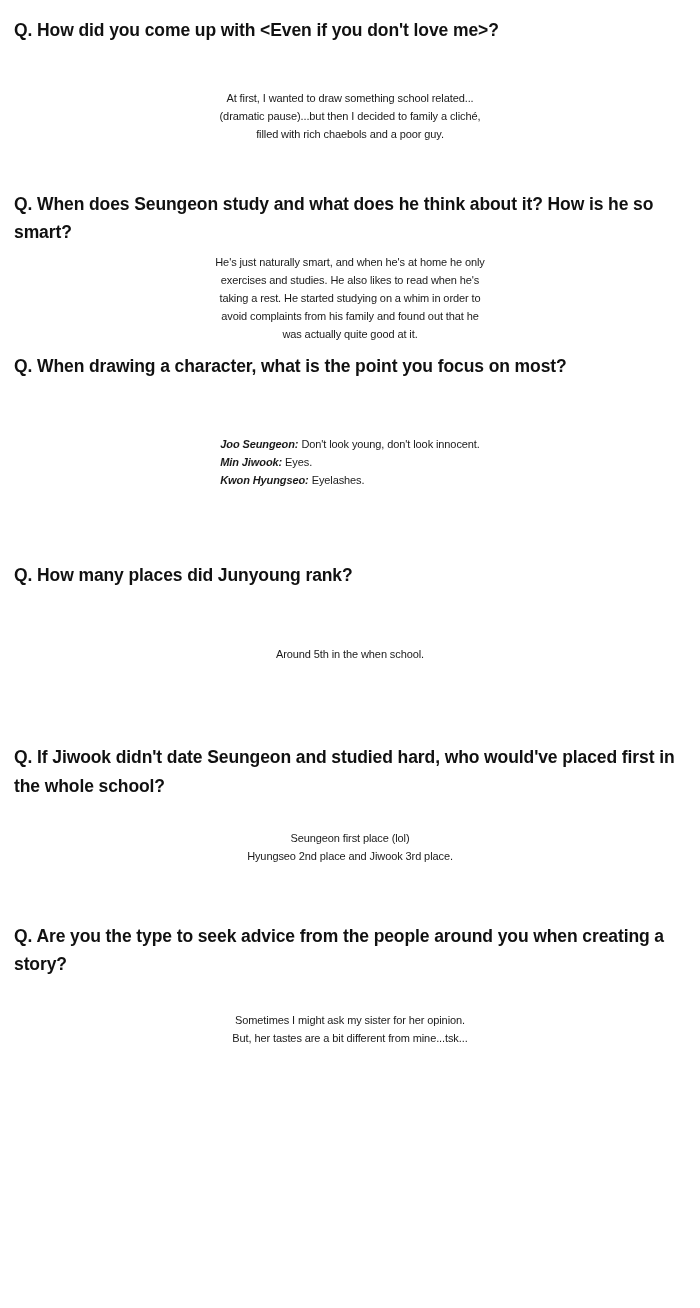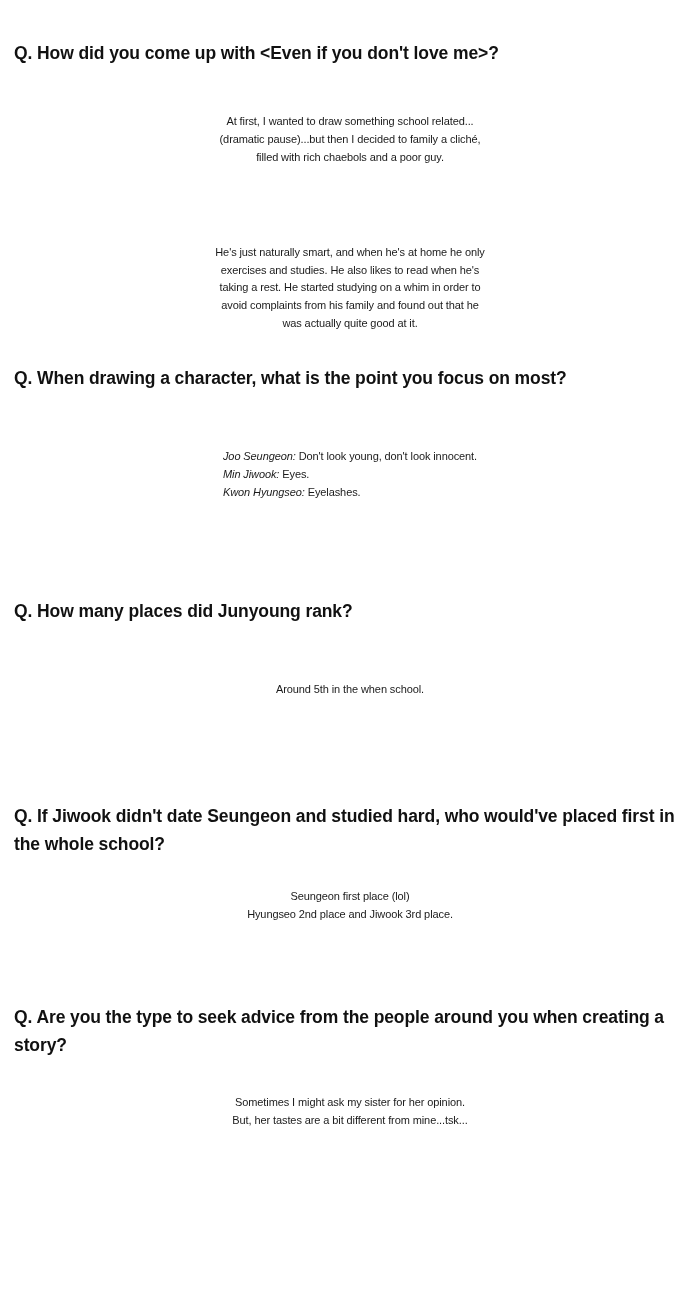--- a/index.html
+++ b/index.html
@@ -16,42 +16,41 @@
   }
   .page {
     width: 700px;
     height: 1308px;
     position: relative;
     box-sizing: border-box;
     padding: 0 14px;
   }
   .qa-block {
     width: 100%;
-    margin-top: 23px;
   }
   .question {
     font-size: 17.5px;
     font-weight: bold;
     line-height: 1.62;
     text-align: left;
     color: #111111;
     letter-spacing: -0.1px;
   }
   .answer {
     font-size: 11px;
     line-height: 1.62;
     text-align: center;
     color: #1a1a1a;
     letter-spacing: -0.1px;
   }
   .answer-line {
     display: block;
   }
   .name {
-    font-weight: normal;
+    font-weight: bold;
     font-style: italic;
   }
   .char-list {
     text-align: left;
     display: inline-block;
   }
   .char-wrap {
     text-align: center;
   }
   
@@ -77,20 +76,21 @@
     <div class="answer">
       <span class="answer-line">At first, I wanted to draw something school related...</span>
       <span class="answer-line">(dramatic pause)...but then I decided to family a cliché,</span>
       <span class="answer-line">filled with rich chaebols and a poor guy.</span>
     </div>
   </div>
 
   <div class="sp-46"></div>
 
   <div class="qa-block">
+    <div class="question">Q. When does Seungeon study and what does he think about it? How is he so smart?</div>
     <div class="sp-8"></div>
     <div class="answer">
       <span class="answer-line">He's just naturally smart, and when he's at home he only</span>
       <span class="answer-line">exercises and studies. He also likes to read when he's</span>
       <span class="answer-line">taking a rest. He started studying on a whim in order to</span>
       <span class="answer-line">avoid complaints from his family and found out that he</span>
       <span class="answer-line">was actually quite good at it.</span>
     </div>
   </div>
 

